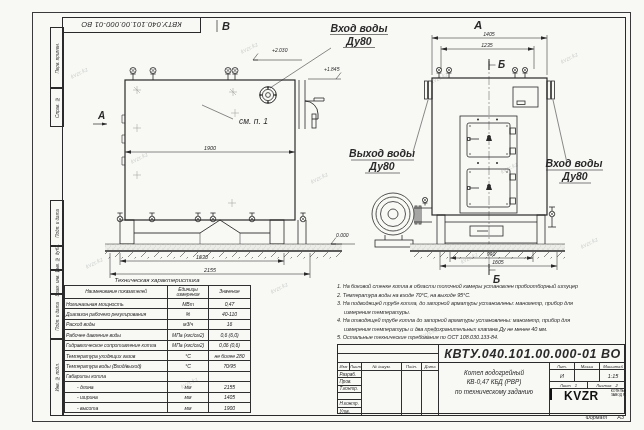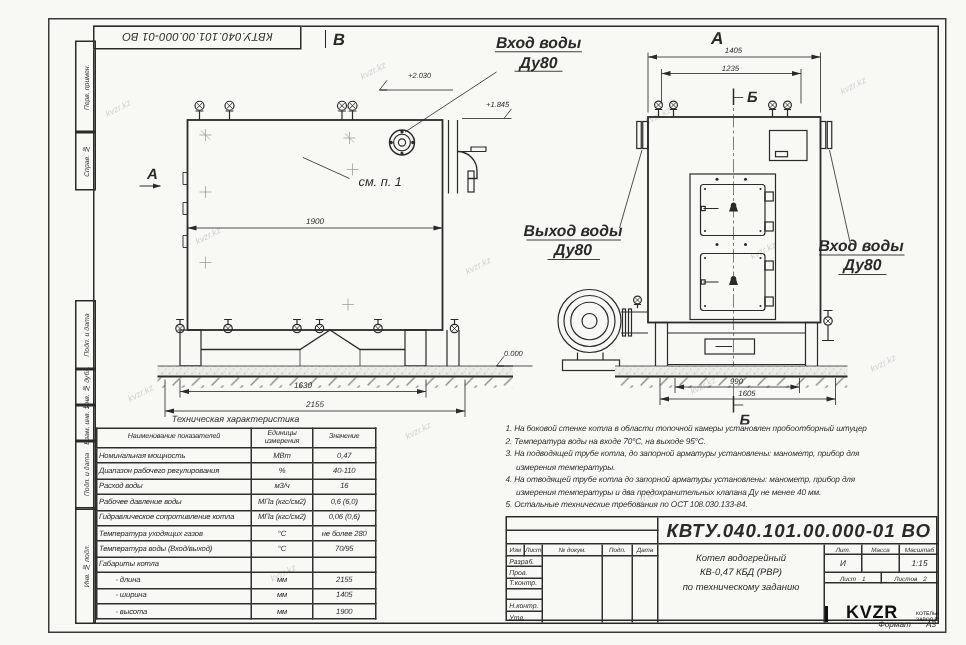--- a/index.html
+++ b/index.html
@@ -32,21 +32,21 @@
   
   .tb{position:absolute;left:337px;top:344px;width:288px;height:70px;border:1.3px solid #2a2a2a;
       box-sizing:border-box;font-style:italic;}
   .tb .cell{position:absolute;box-sizing:border-box;border-right:0.7px solid #2f2f2f;
             border-bottom:0.7px solid #2f2f2f;overflow:hidden;}
   .tb .lab{font-size:4.2px;display:flex;align-items:center;justify-content:center;}
   .tb .docnum{font-size:12.5px;font-weight:bold;letter-spacing:.6px;display:flex;align-items:center;
               justify-content:center;border-bottom:1.1px solid #2a2a2a;border-right:none;}
   .tb .name{font-size:6.3px;text-align:center;line-height:1.5;padding-top:5px;}
   .tb .rolecell{font-size:4.6px;display:flex;align-items:center;padding-left:1.5px;}
-  .logo{display:flex;align-items:flex-end;justify-content:center;gap:12px;height:100%;}
+  .logo{display:flex;align-items:flex-start;justify-content:center;gap:12px;height:100%;}
   .logo .bars{display:flex;gap:1px;height:11px;align-items:stretch;}
   .logo .bars i{width:2px;background:#111;}
   .logo .kv{font-style:normal;font-weight:900;font-size:12px;letter-spacing:.5px;color:#111;
             font-family:"Liberation Sans",sans-serif;}
   .logo .co{font-style:normal;font-size:3.4px;line-height:1.25;color:#111;text-align:left;}
   .fmt{position:absolute;left:500px;top:414px;width:124px;text-align:right;font-size:5.5px;
        font-style:italic;padding-right:4px;}
   .fmt b{font-weight:normal;margin-left:10px;}
   svg text{font-family:"Liberation Sans",sans-serif;font-style:italic;fill:#2a2a2a;}
 </style>

